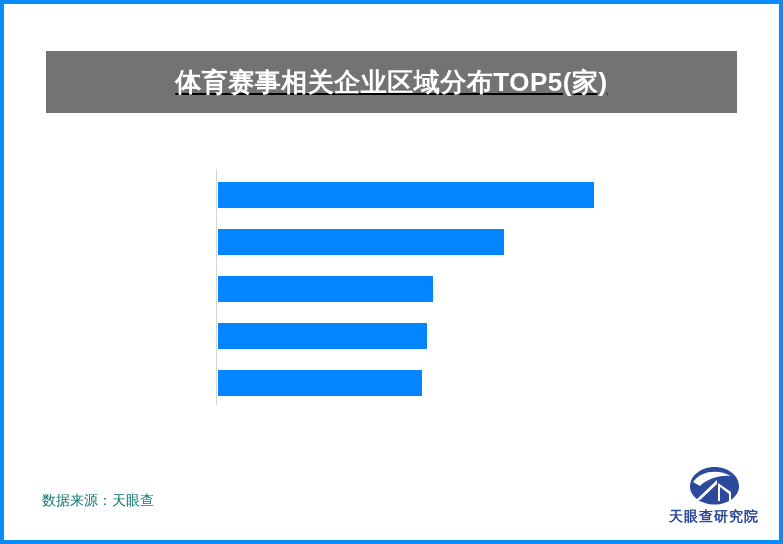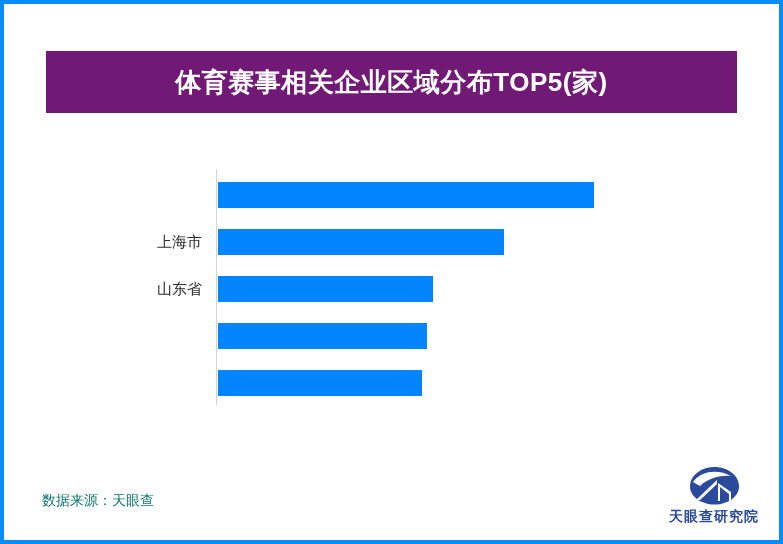--- a/index.html
+++ b/index.html
@@ -112,38 +112,36 @@
     color: #2b4a9b;
     letter-spacing: 1px;
     white-space: nowrap;
   }
 </style>
 </head>
 <body>
 
 <div id="infographic" style="border-color: rgb(10, 140, 255);">
 
-  <div id="title-banner" style="background: #701a75;">
+  <div id="title-banner" style="background: #737373; text-decoration: underline;">
     <div id="title-text">体育赛事相关企业区域分布TOP5(家)</div>
   </div>
 
   <div id="chart-area">
     <div id="axis-line" style="background: rgb(212, 212, 212);"></div>
 
     <div class="chart-row" style="top:178px;">
       <div class="bar" style="width: 376px; background: rgb(3, 133, 255);"></div>
     </div>
 
     <div class="chart-row" style="top:225px;">
-      <div class="cat-label">上海市</div>
       <div class="bar" style="width: 286px; background: rgb(3, 133, 255);"></div>
     </div>
 
     <div class="chart-row" style="top:272px;">
-      <div class="cat-label">山东省</div>
       <div class="bar" style="width: 215px; background: rgb(3, 133, 255);"></div>
     </div>
 
     <div class="chart-row" style="top:319px;">
       <div class="bar" style="width: 209px; background: rgb(3, 133, 255);"></div>
     </div>
 
     <div class="chart-row" style="top:366px;">
       <div class="bar" style="width: 204px; background: rgb(3, 133, 255);"></div>
     </div>

